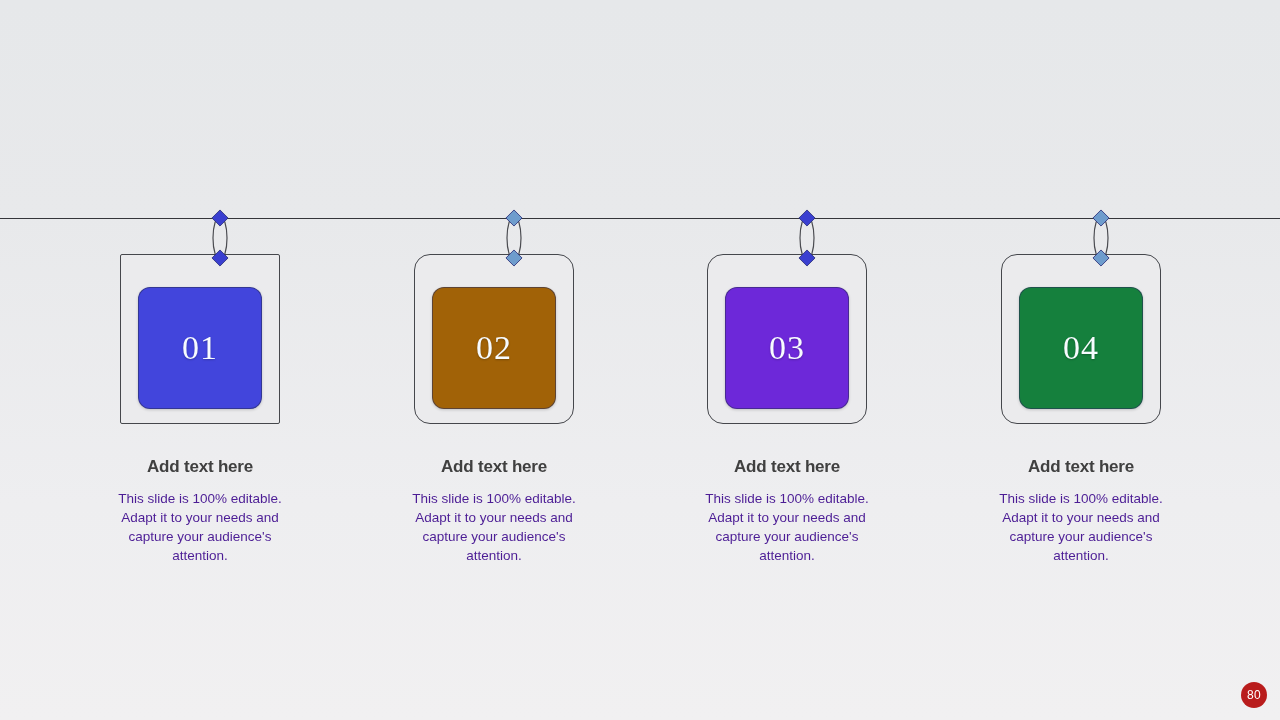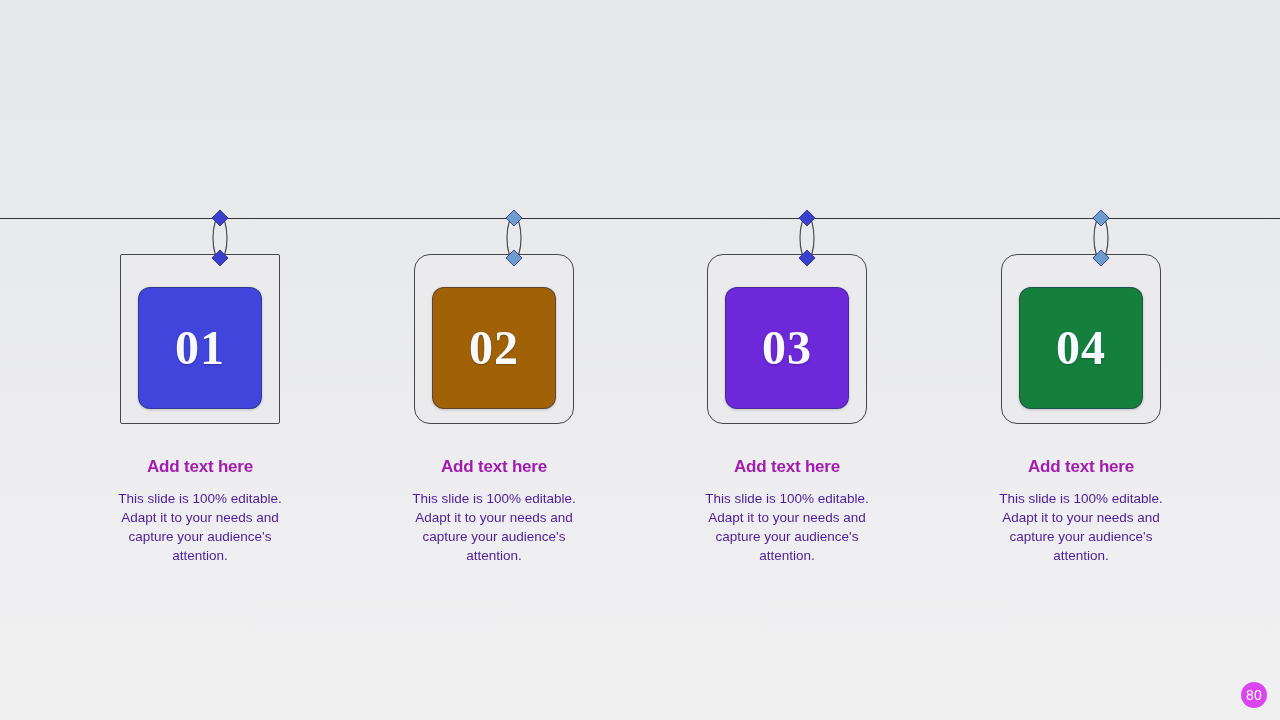--- a/index.html
+++ b/index.html
@@ -76,59 +76,59 @@
     height:122px;
     border-radius:12px;
     border:1px solid rgba(40,44,90,0.55);
     display:flex;
     align-items:center;
     justify-content:center;
     box-shadow:0 1px 3px rgba(0,0,0,0.18);
   }
   .note-num {
     font-family:"Liberation Serif", serif;
-    font-weight:700;
-    font-size:48px;
+    font-weight:400;
+    font-size:34px;
     color:#f7fbff;
     letter-spacing:1px;
     text-shadow:0 1px 2px rgba(0,0,0,0.25);
     line-height:1;
   }
 
   
   .txt-block {
     position:absolute;
     top:457px;
     left:-20px;
     width:200px;
     text-align:center;
   }
   .txt-head {
     font-size:17px;
     font-weight:700;
-    color:#a21caf;
+    color:#404040;
     letter-spacing:-0.2px;
     margin-bottom:12px;
   }
   .txt-body {
     font-size:13.5px;
     line-height:19px;
     color:#4c1d95;
   }
 
   
   .page-badge {
     position:absolute;
     right:13px;
     bottom:12px;
     width:26px; height:26px;
     border-radius:50%;
-    background:#d946ef;
+    background:#b91c1c;
     color:#ffffff;
-    font-size:14px;
+    font-size:12px;
     display:flex;
     align-items:center;
     justify-content:center;
     letter-spacing:0.3px;
     text-align:center;
   }
 </style>
 </head>
 <body>
 

